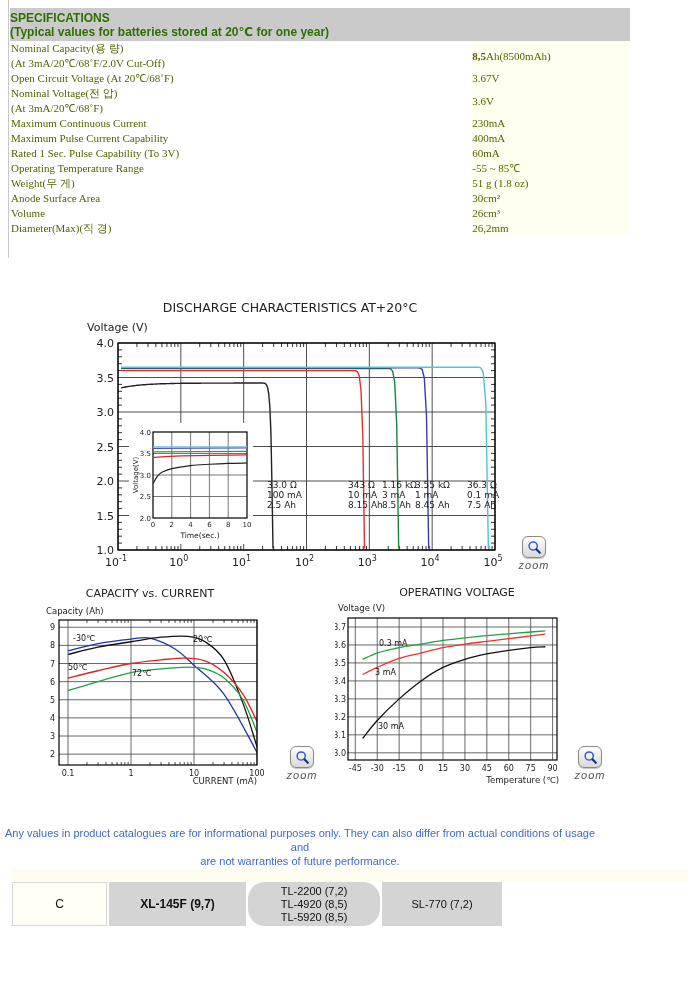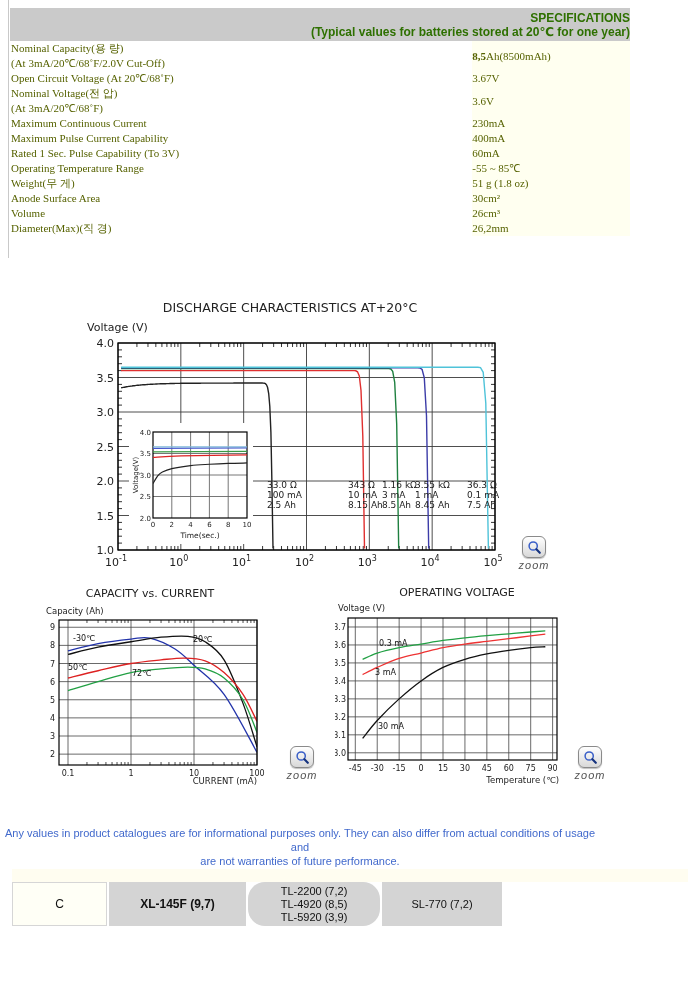--- a/index.html
+++ b/index.html
@@ -9,21 +9,21 @@
     font-family:"Liberation Sans","DejaVu Sans",sans-serif;
     color:#111;
   }
   svg text{font-family:"DejaVu Sans","Liberation Sans",sans-serif;}
 
   
   #leftline{position:absolute;left:8px;top:0;width:1px;height:258px;background:#c9c9c9;}
 
   
   #spec-table{position:absolute;left:10px;top:8px;width:620px;font-size:11px;color:#566200;}
-  .spec-header{background:#cacaca;color:#2e7000;font-weight:bold;text-align:right;
+  .spec-header{background:#cacaca;color:#2e7000;font-weight:bold;text-align:left;
     padding:3px 0 2px 0;font-size:12px;line-height:14px;}
   .spec-row{display:flex;font-family:Liberation Serif, serif;}
   .spec-label{width:462px;line-height:15px;padding-left:1px;}
   .spec-value{width:158px;background:#fffff0;display:flex;align-items:center;line-height:15px;}
   .spec-value b{font-weight:bold;}
 
   
   #chart-main{position:absolute;left:85px;top:298px;width:462px;height:288px;}
   #chart-cap {position:absolute;left:10px;top:585px;width:320px;height:200px;}
   #chart-ov  {position:absolute;left:335px;top:585px;width:365px;height:200px;}
@@ -528,18 +528,18 @@
 <div id="xref">
     <div class="xcell first" style="width: 95px;">
       <div>C</div>
     </div>
     <div class="xcell bold" style="width: 137px;">
       <div>XL-145F (9,7)</div>
     </div>
     <div class="xcell" style="width: 132px; border-radius: 17px;">
       <div>TL-2200 (7,2)</div>
       <div>TL-4920 (8,5)</div>
-      <div>TL-5920 (3,9)</div>
+      <div>TL-5920 (8,5)</div>
     </div>
     <div class="xcell" style="width: 120px;">
       <div>SL-770 (7,2)</div>
     </div>
   </div>
 
 </body></html>

